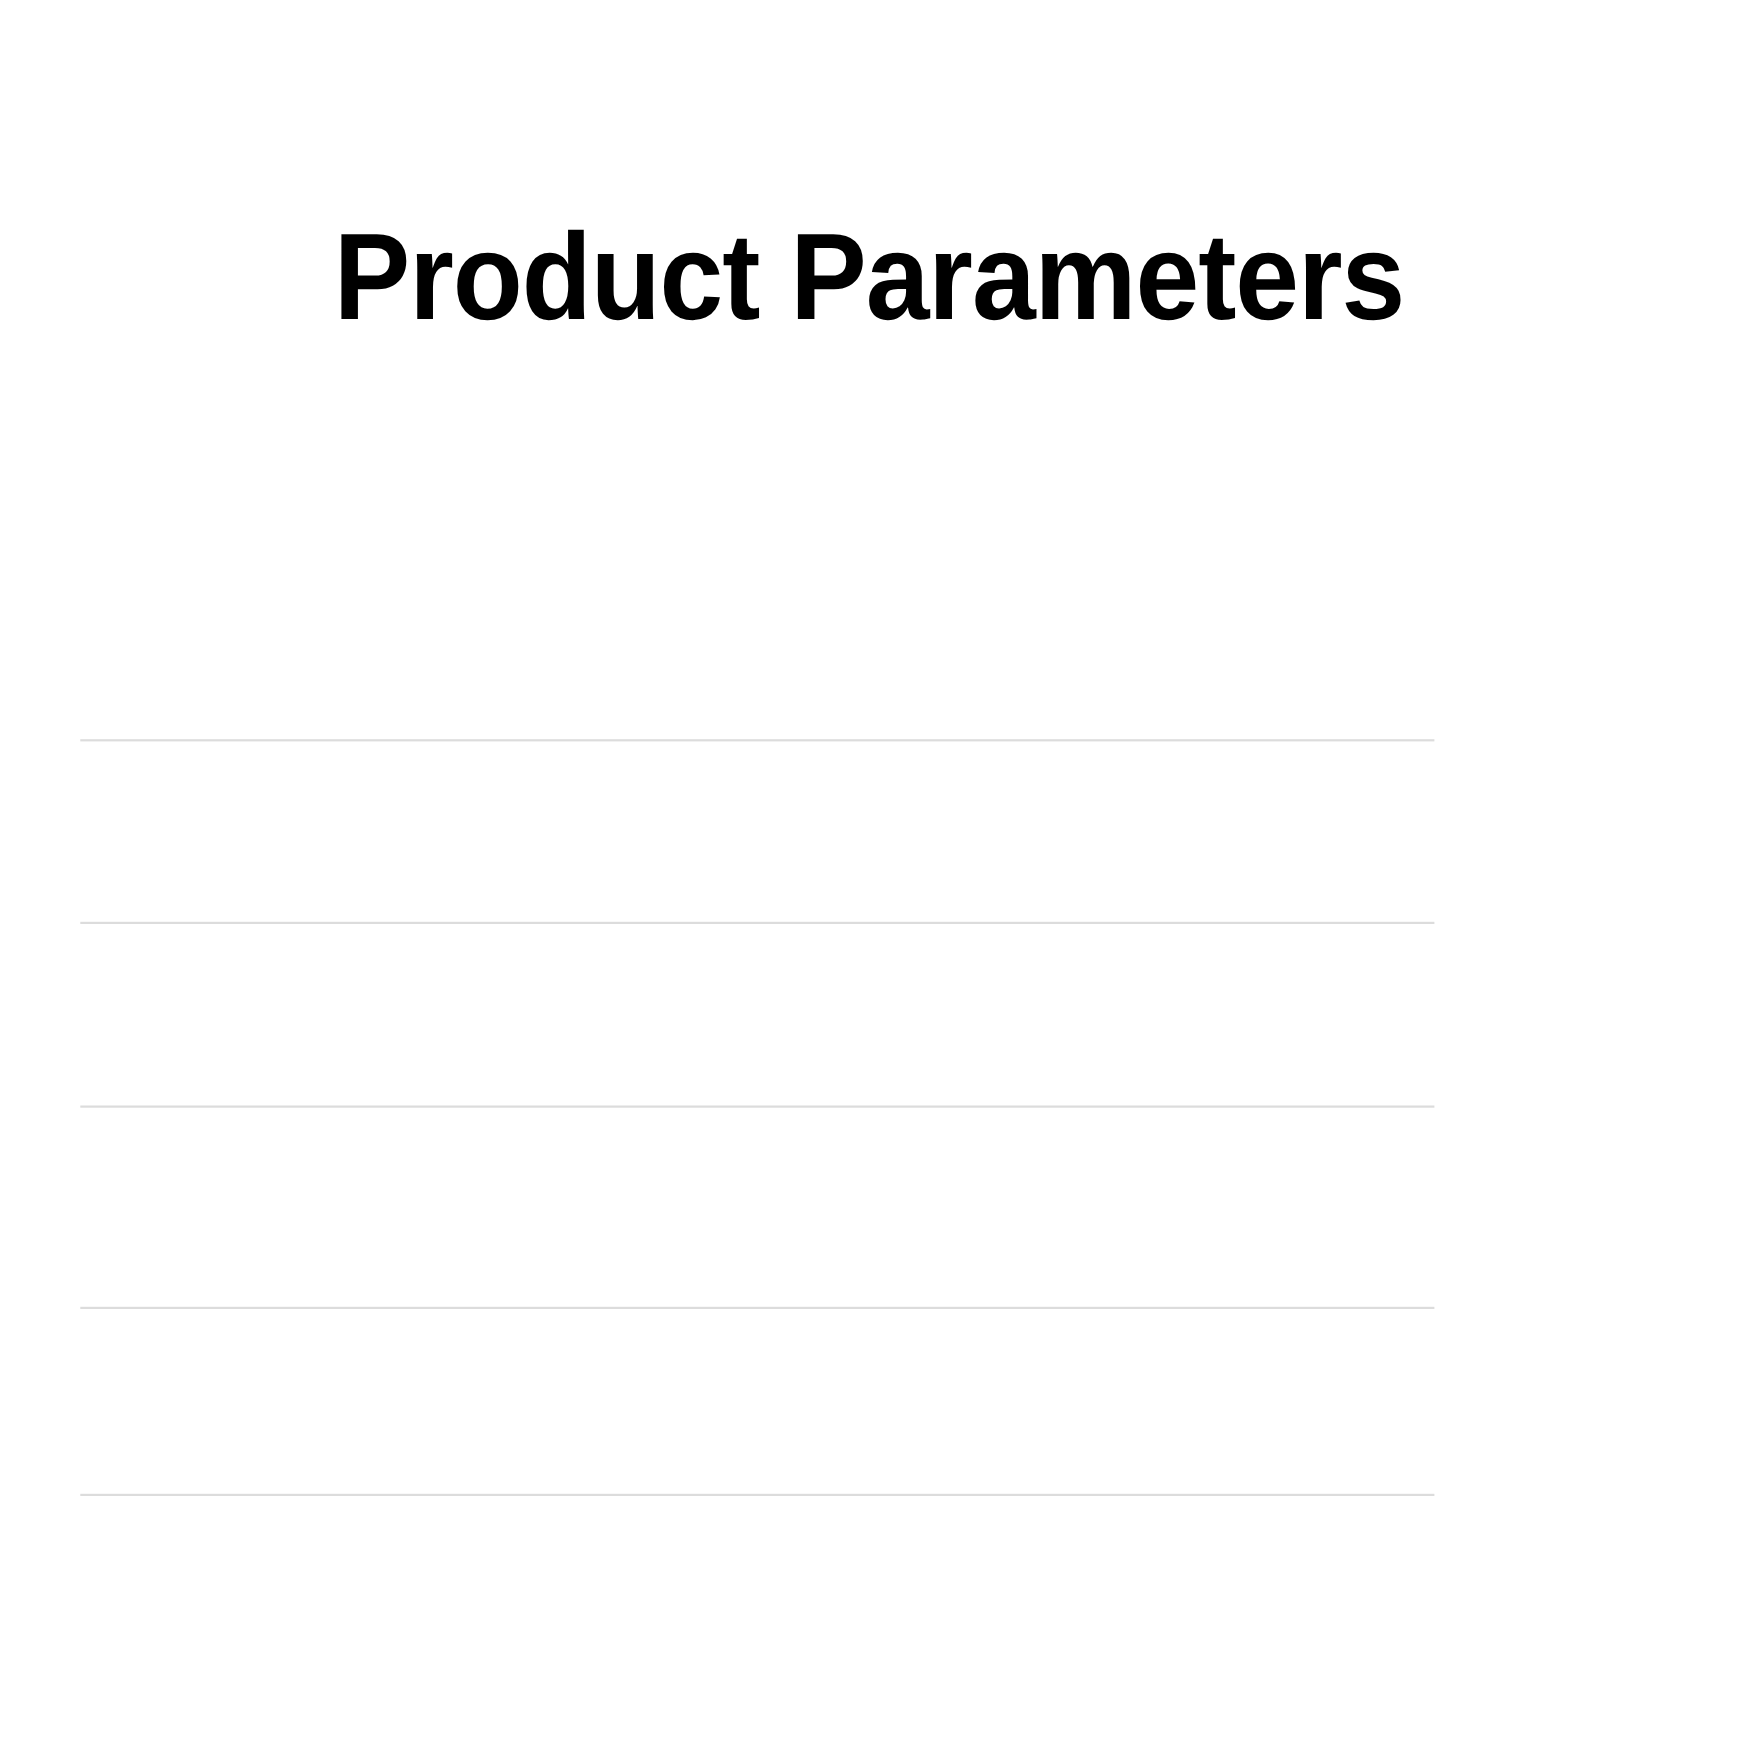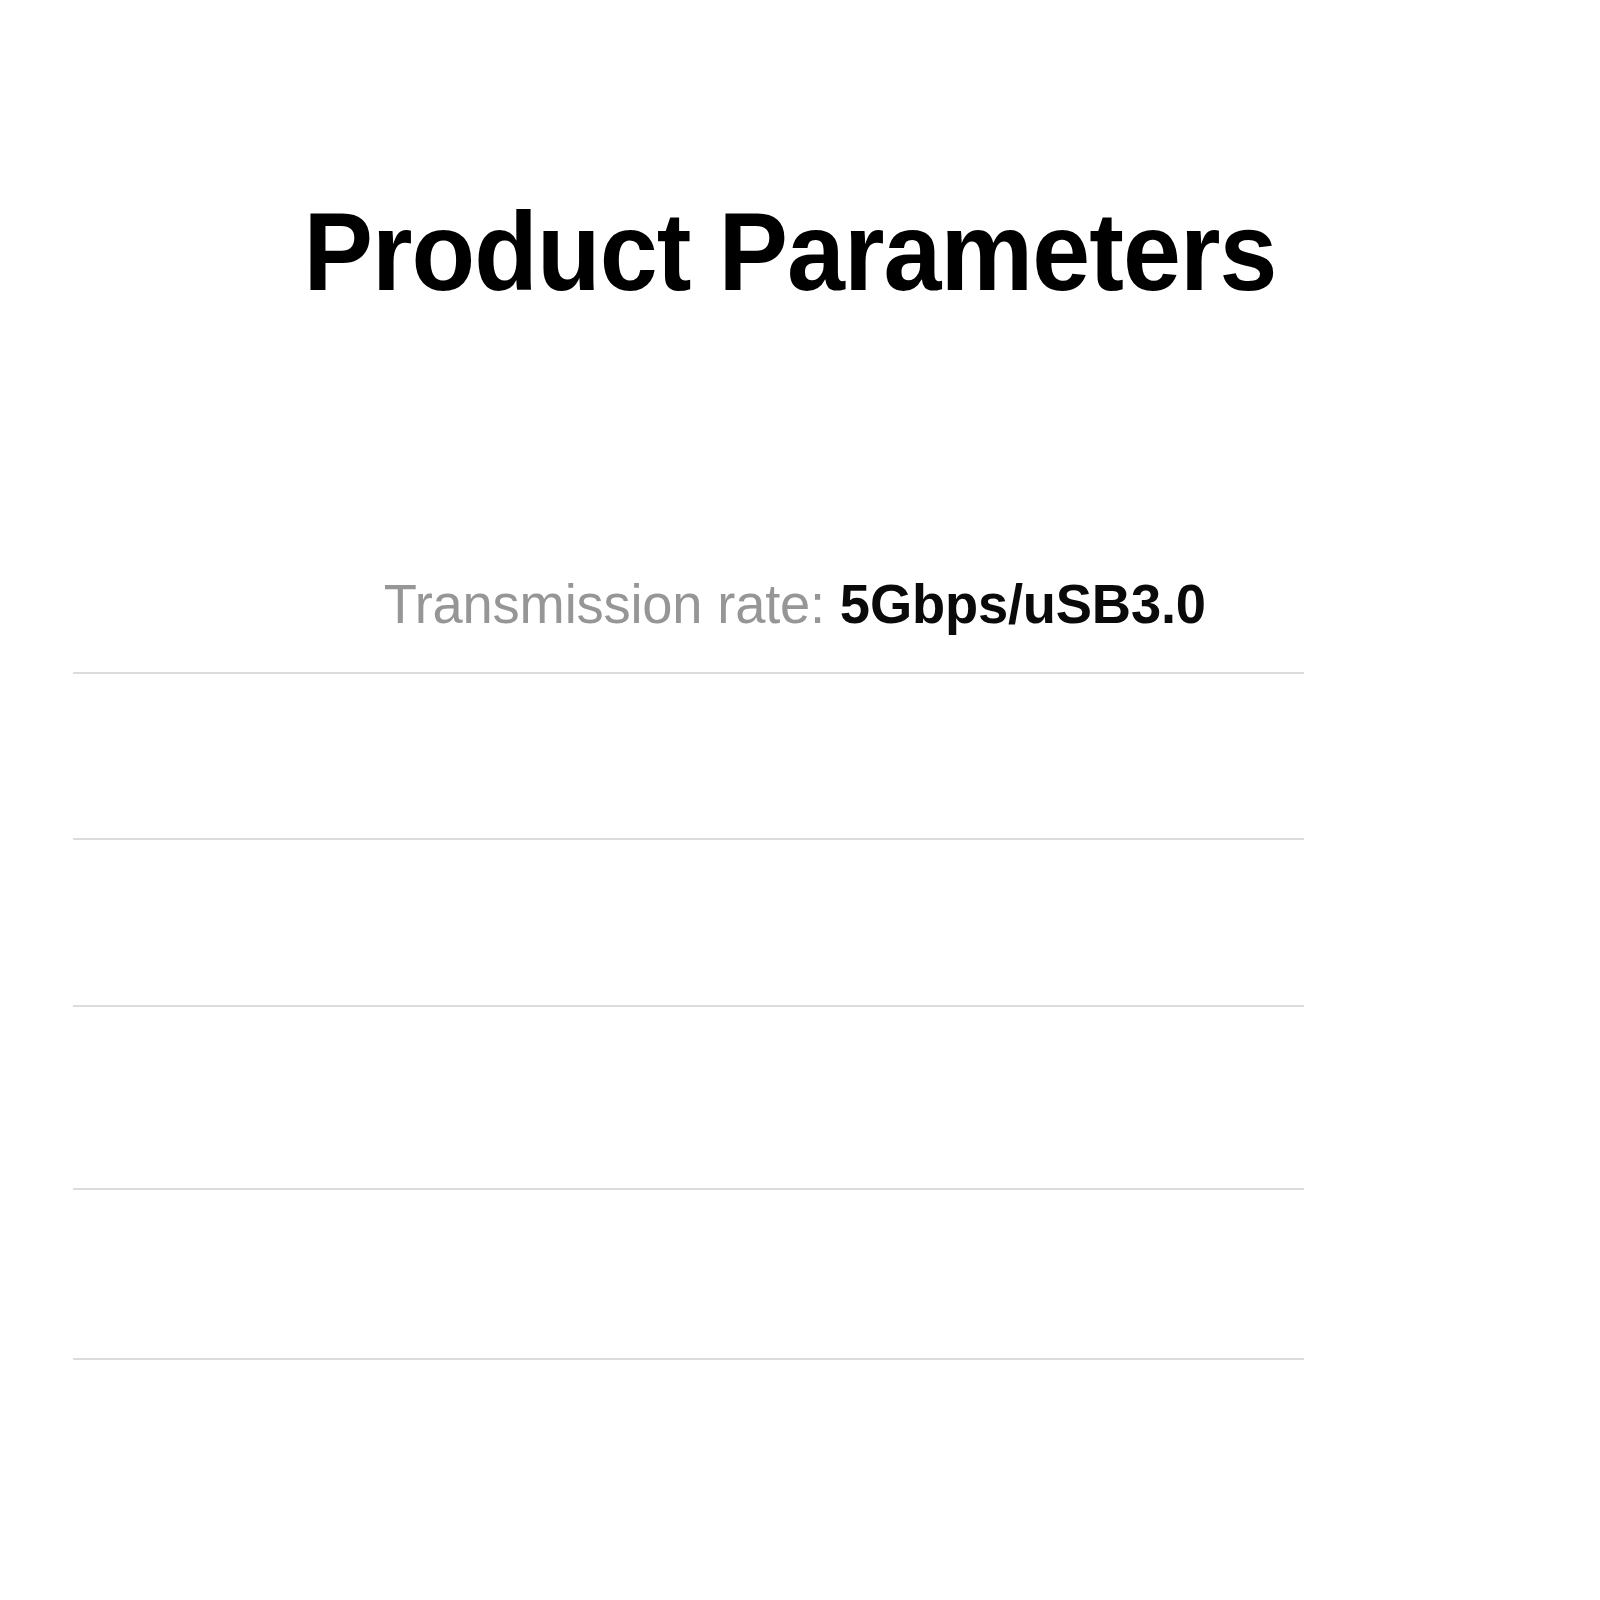--- a/index.html
+++ b/index.html
@@ -107,23 +107,20 @@
 <div class="page">
 
   <div class="title">Product Parameters</div>
 
   <div class="spec-table">
 
 
 
 
 
-    <div class="spec-row">
-      <span class="row-inner"><span class="spec-label">Transmission rate: </span><span class="spec-value">5Gbps/uSB3.0</span></span>
-    </div>
 
   </div>
 
   <div class="divider d1"></div>
   <div class="divider d2"></div>
   <div class="divider d3"></div>
   <div class="divider d4"></div>
   <div class="divider d5"></div>
 
 </div>

